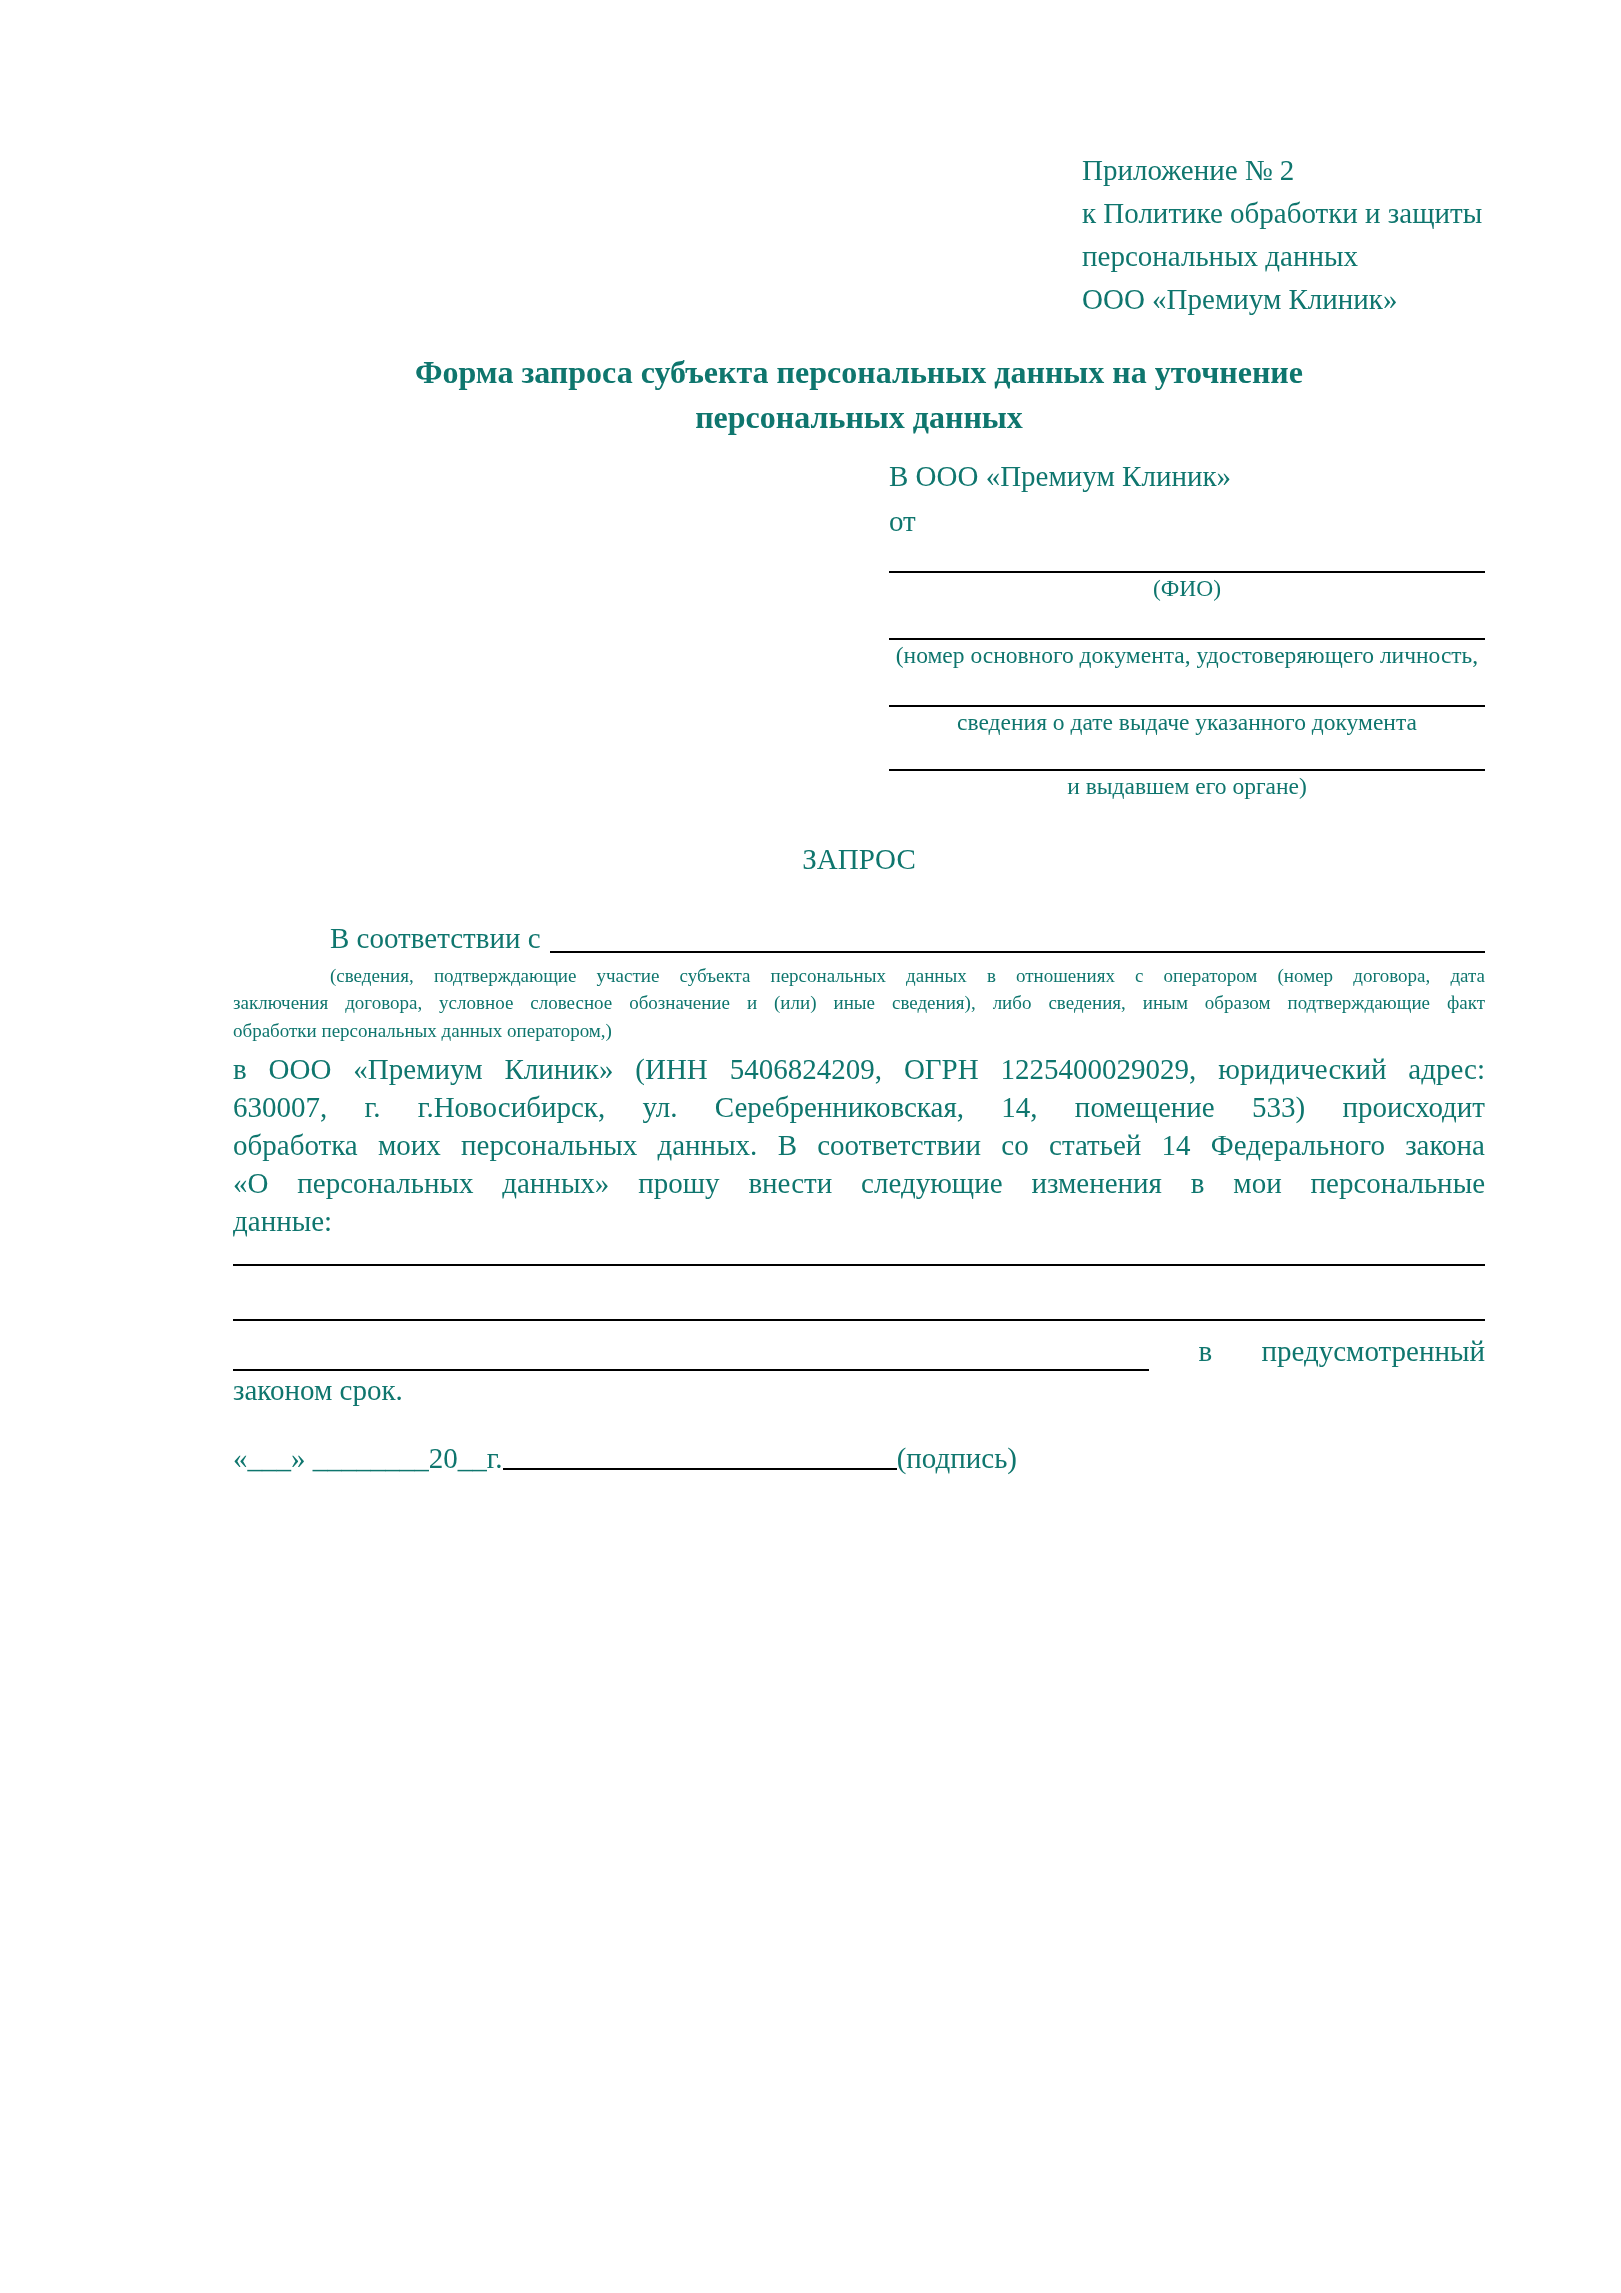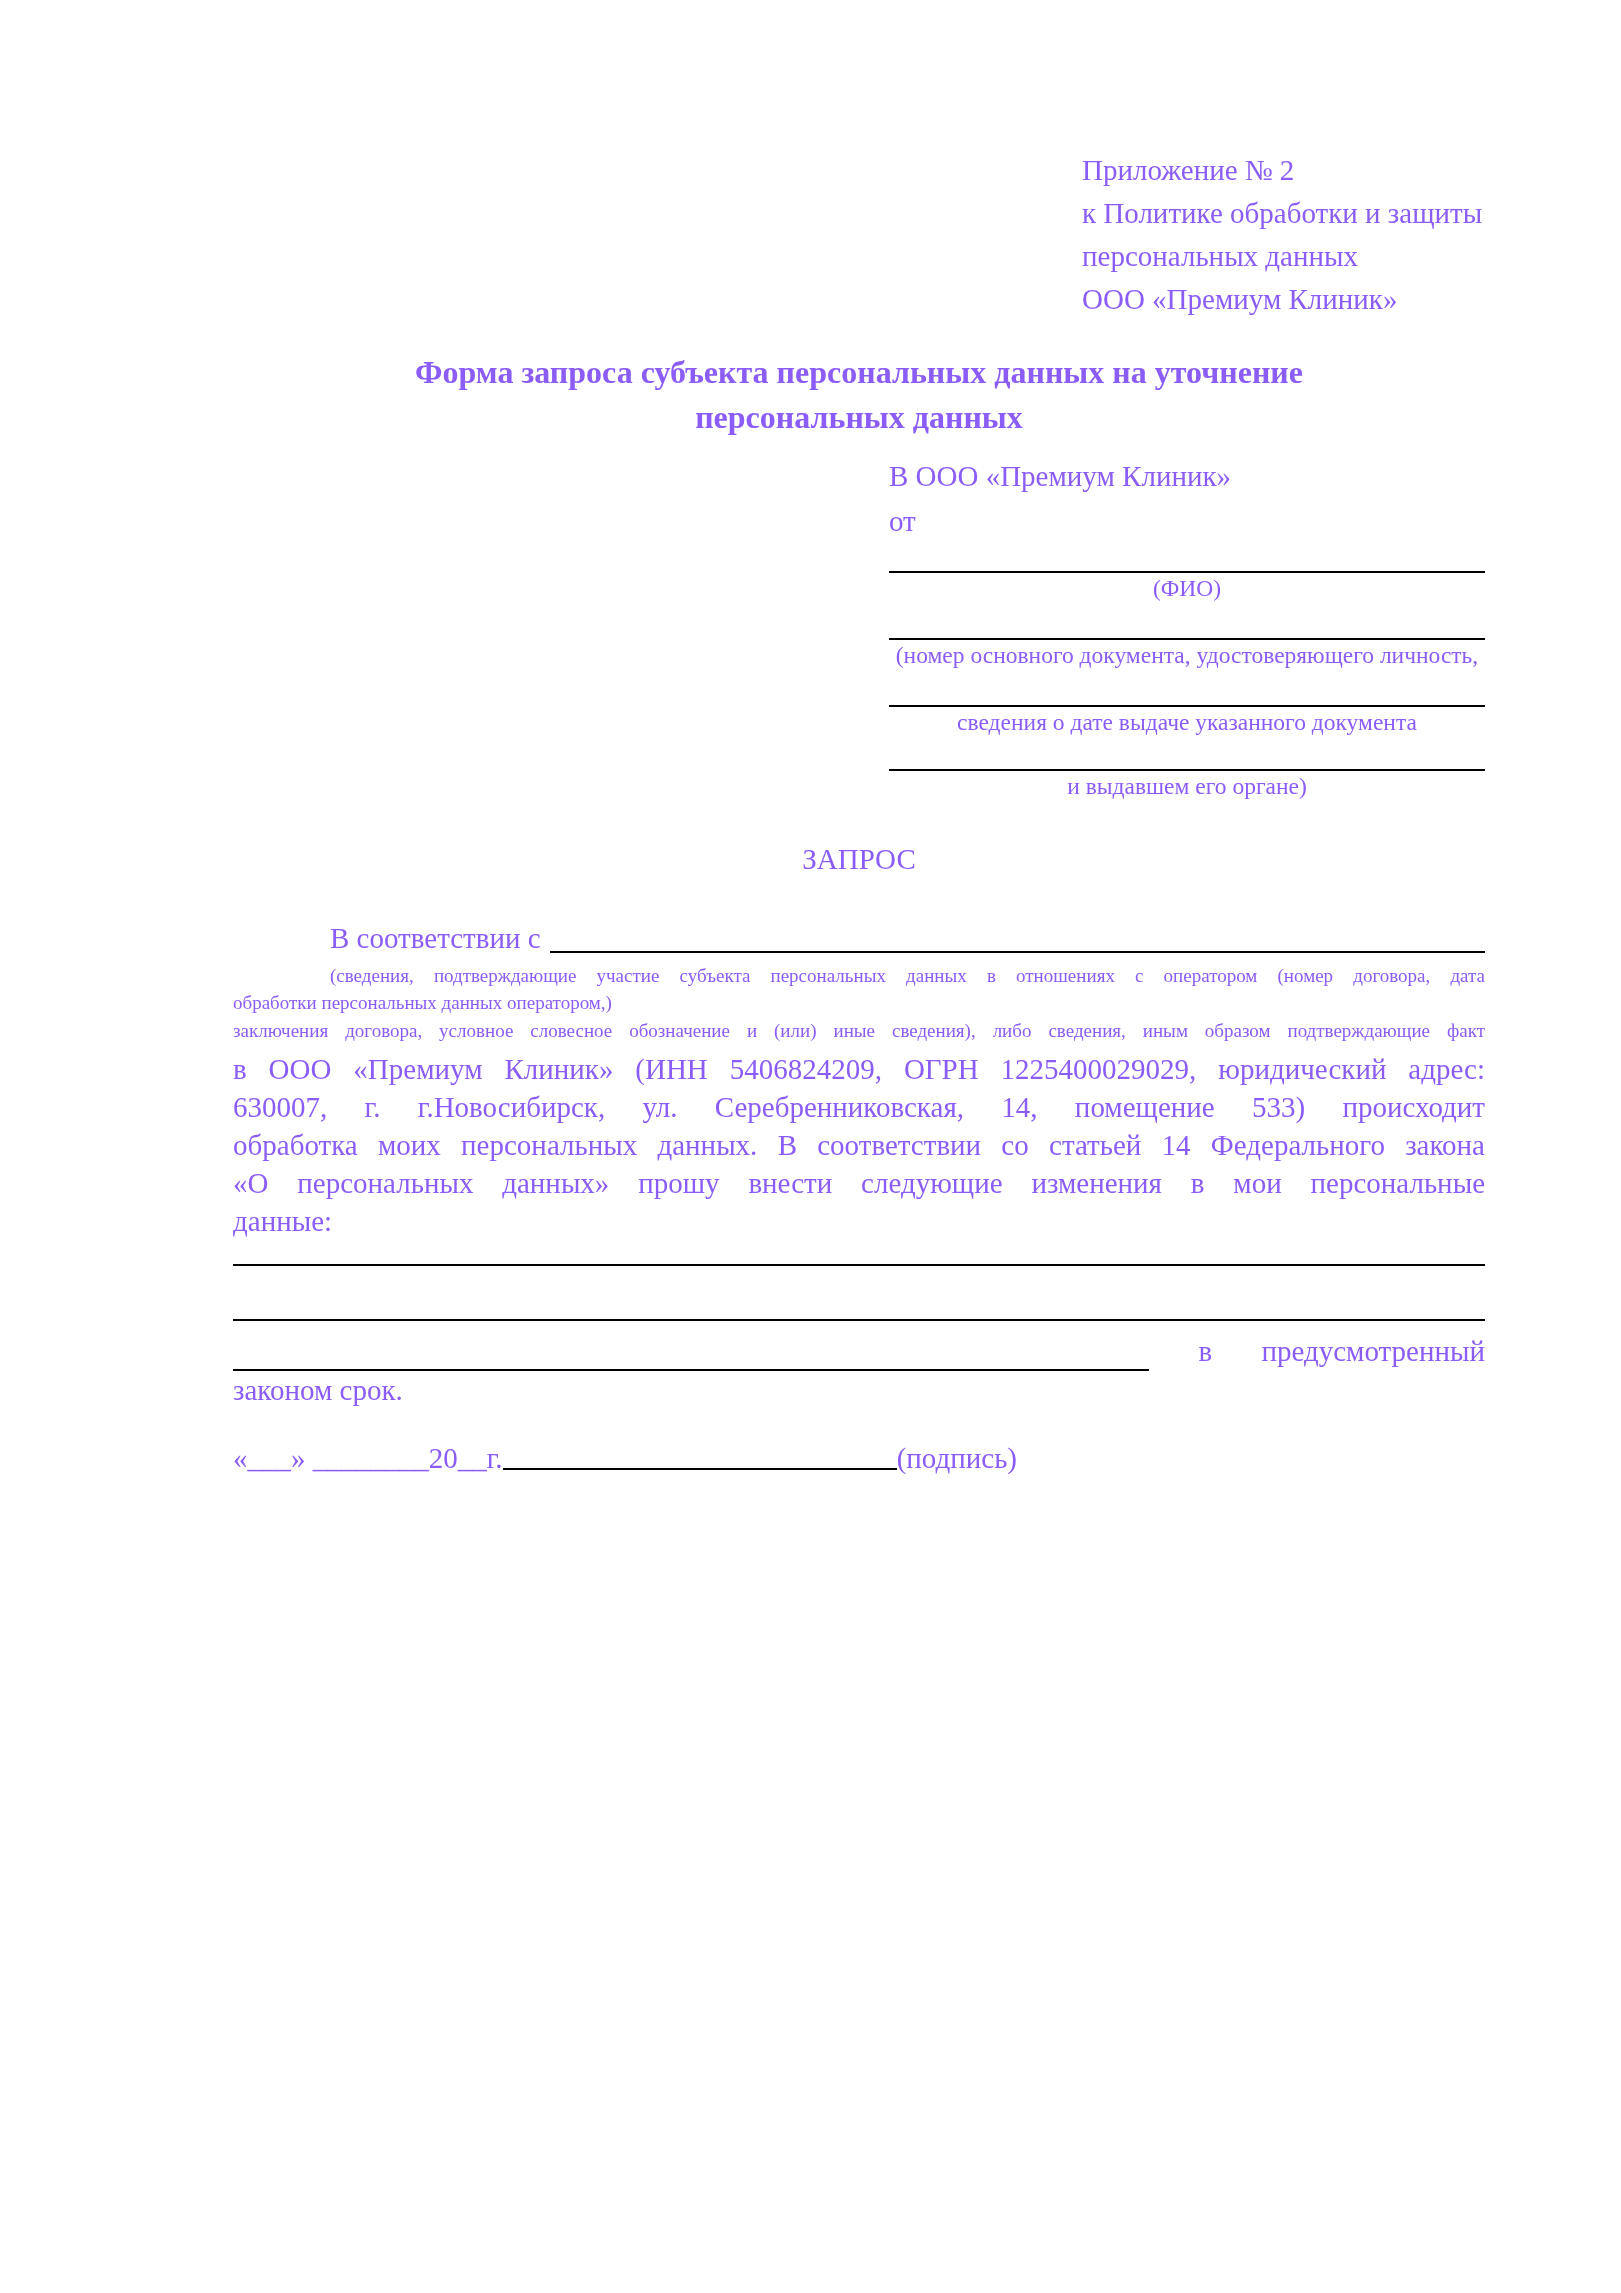--- a/index.html
+++ b/index.html
@@ -1,21 +1,21 @@
 <!DOCTYPE html>
 <html lang="ru"><head>
 <meta charset="utf-8">
 <style>
   html, body { margin: 0; padding: 0; background: #ffffff; }
   .page {
     position: relative;
     width: 1621px;
     height: 2294px;
     background: #ffffff;
-    color: #8b5cf6;
+    color: #0f766e;
     font-family: "Liberation Serif", "DejaVu Serif", serif;
     font-size: 29px;
     line-height: 37px;
     overflow: hidden;
   }
   .content {
     position: absolute;
     left: 233px;
     top: 149px;
     width: 1252px;
@@ -119,22 +119,22 @@
 
     <div class="request-heading">ЗАПРОС</div>
 
     <div class="lead-row">
       <span class="lead-text">В соответствии с</span>
       <span class="lead-fill"></span>
     </div>
 
     <div class="fine-print">
       <div class="fp-line indent">(сведения, подтверждающие участие субъекта персональных данных в отношениях с оператором (номер договора, дата</div>
+      <div class="fp-line">заключения договора, условное словесное обозначение и (или) иные сведения), либо сведения, иным образом подтверждающие факт</div>
       <div class="fp-line last">обработки персональных данных оператором,)</div>
-      <div class="fp-line">заключения договора, условное словесное обозначение и (или) иные сведения), либо сведения, иным образом подтверждающие факт</div>
     </div>
 
     <div class="body-para">
       <div class="j-line">в ООО «Премиум Клиник» (ИНН 5406824209, ОГРН 1225400029029, юридический адрес:</div>
       <div class="j-line">630007, г. г.Новосибирск, ул. Серебренниковская, 14, помещение 533) происходит</div>
       <div class="j-line">обработка моих персональных данных. В соответствии со статьей 14 Федерального закона</div>
       <div class="j-line">«О персональных данных» прошу внести следующие изменения в мои персональные</div>
       <div class="j-line last">данные:</div>
     </div>
 

